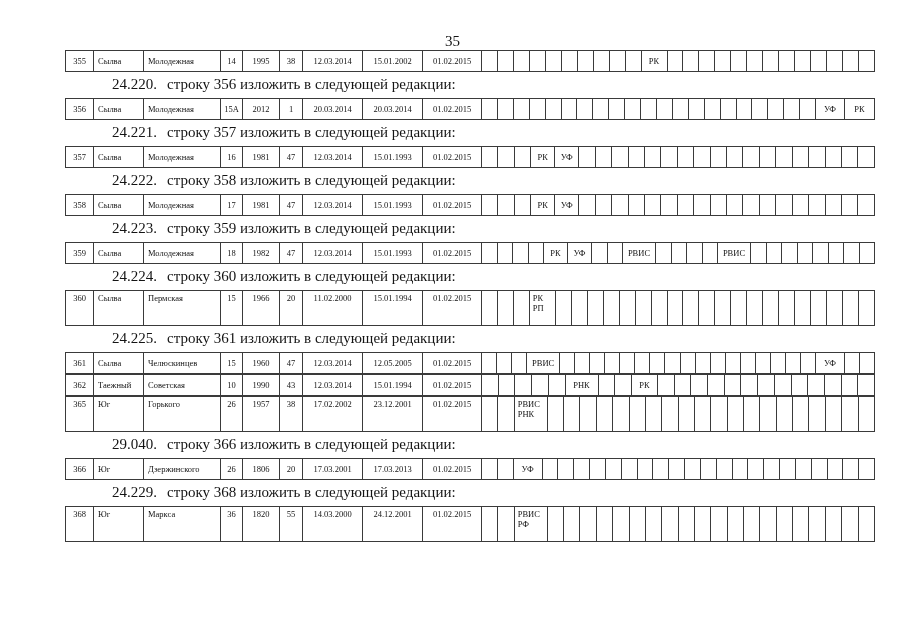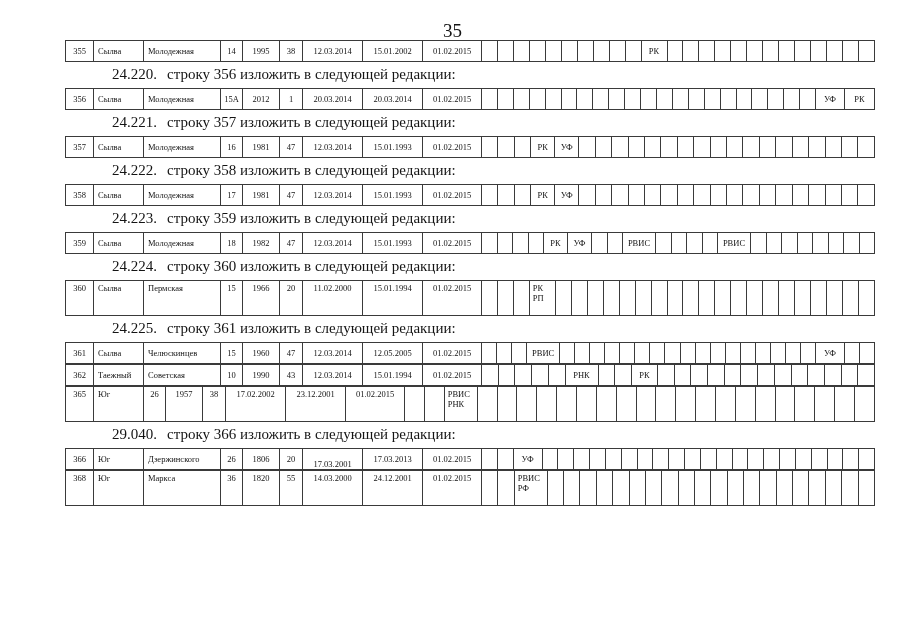--- a/index.html
+++ b/index.html
@@ -4,23 +4,23 @@
 <style>
   html,body{margin:0;padding:0;background:#ffffff;}
   body{
     width:905px;height:640px;
     font-family:"Liberation Serif","DejaVu Serif",serif;
     color:#141414;
     overflow:hidden;
   }
   .page{position:relative;width:905px;height:640px;background:#fff;}
   .pagenum{
-    padding-top:22px;
+    padding-top:32px;
     text-align:center;
-    font-size:19px;
+    font-size:15px;
     height:18px;line-height:18px;
   }
   .content{margin-left:65px;width:810px;}
   .item .clause{
     margin:4px 0 5px 47px;
     font-size:15px;
     height:17px;line-height:17px;
     white-space:nowrap;
   }
   .item:first-child .clause{margin-top:23px;}
@@ -546,20 +546,23 @@
   </div>
 
   <div class="item">
     <div class="trow tall">
           <div class="cell" style="flex: 0 0 28px;">
             <div>365</div>
           </div>
           <div class="cell left" style="flex: 0 0 50px;">
             <div>Юг</div>
           </div>
+          <div class="cell left" style="flex: 0 0 77px;">
+            <div>Горького</div>
+          </div>
           <div class="cell" style="flex: 0 0 22px;">
             <div>26</div>
           </div>
           <div class="cell" style="flex: 0 0 37px;">
             <div>1957</div>
           </div>
           <div class="cell" style="flex: 0 0 23px;">
             <div>38</div>
           </div>
           <div class="cell" style="flex: 0 0 60px;">
@@ -616,21 +619,21 @@
           </div>
           <div class="cell" style="flex: 0 0 22px;">
             <div>26</div>
           </div>
           <div class="cell" style="flex: 0 0 37px;">
             <div>1806</div>
           </div>
           <div class="cell" style="flex: 0 0 23px;">
             <div>20</div>
           </div>
-          <div class="cell" style="flex: 0 0 60px; justify-content: flex-end;">
+          <div class="cell" style="flex: 0 0 60px;">
             <div>17.03.2001</div>
           </div>
           <div class="cell" style="flex: 0 0 60px;">
             <div>17.03.2013</div>
           </div>
           <div class="cell" style="flex: 0 0 59px;">
             <div>01.02.2015</div>
           </div>
           <div class="cell" style="flex: 1 1 0px;"></div>
           <div class="cell" style="flex: 1 1 0px;"></div>
@@ -655,20 +658,23 @@
           <div class="cell" style="flex: 1 1 0px;"></div>
           <div class="cell" style="flex: 1 1 0px;"></div>
           <div class="cell" style="flex: 1 1 0px;"></div>
           <div class="cell" style="flex: 1 1 0px;"></div>
           <div class="cell" style="flex: 1 1 0px;"></div>
           <div class="cell" style="flex: 1 1 0px;"></div>
         </div>
   </div>
 
   <div class="item">
+    <div class="clause">
+      <span class="num">24.229.</span><span>строку 368 изложить в следующей редакции:</span>
+    </div>
     <div class="trow tall">
           <div class="cell" style="flex: 0 0 28px;">
             <div>368</div>
           </div>
           <div class="cell left" style="flex: 0 0 50px;">
             <div>Юг</div>
           </div>
           <div class="cell left" style="flex: 0 0 77px;">
             <div>Маркса</div>
           </div>

